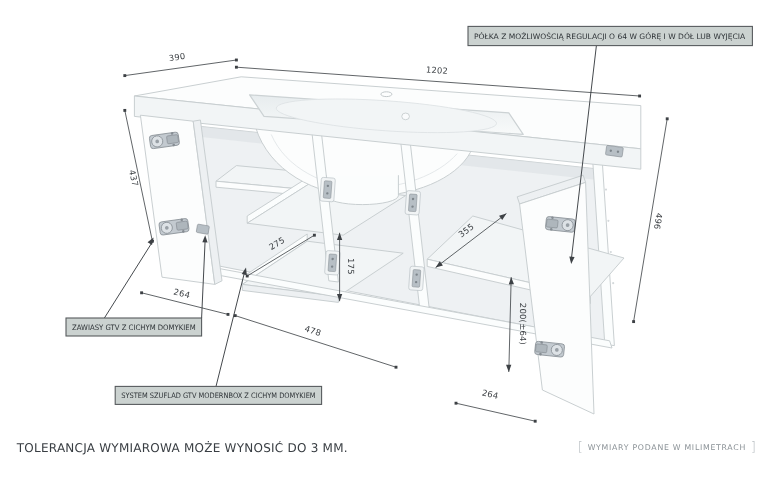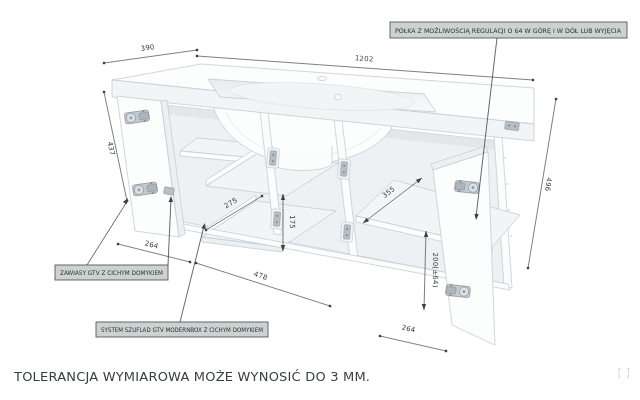--- a/index.html
+++ b/index.html
@@ -1,20 +1,20 @@
 <!DOCTYPE html>
 <html><head>
 <meta charset="utf-8">
 <style>
   html,body{margin:0;padding:0;background:#fff;}
   .page{position:relative;width:640px;height:400px;background:#ffffff;overflow:hidden;
         font-family:"DejaVu Sans","Liberation Sans",sans-serif;}
   .title{position:absolute;left:14px;top:10px;font-size:11.5px;letter-spacing:.4px;color:#2e3338;white-space:nowrap;}
   .title b{font-weight:700;}
-  .footer-left{position:absolute;left:14px;top:369px;font-size:13px;font-weight:500;letter-spacing:.2px;color:#393e43;}
+  .footer-left{position:absolute;left:14px;top:369px;font-size:10px;font-weight:500;letter-spacing:.2px;color:#393e43;}
   .footer-right{position:absolute;right:10px;top:367px;display:flex;align-items:center;gap:4px;}
   .footer-right .units{font-size:6.5px;letter-spacing:.6px;color:#8a9196;}
   .footer-right .bracket{font-size:11px;font-weight:300;color:#b8bec2;line-height:1;}
   svg{position:absolute;left:0;top:0;}
   svg text{font-family:"DejaVu Sans","Liberation Sans",sans-serif;}
   .o{stroke:#c7cdcf;stroke-width:.8;stroke-linejoin:round;}
   .f1{fill:#fcfdfd;} .f2{fill:#f2f5f6;} .f3{fill:#eef1f3;} .f5{fill:#fbfdfd;} .fe{fill:#edf0f2;}
   .dim{stroke:#43474b;stroke-width:.7;fill:none;}
   .ext{stroke:#9096
 
@@ -238,16 +238,17 @@
     <rect class="lblbox" x="96" y="322" width="172" height="15"></rect>
     <text class="boxlbl" x="182" y="331.8" text-anchor="middle" textLength="162" lengthAdjust="spacingAndGlyphs">SYSTEM SZUFLAD GTV MODERNBOX Z CICHYM DOMYKIEM</text>
   </g>
 </svg>
 
 
 <div class="footer-left">TOLERANCJA WYMIAROWA MOŻE WYNOSIĆ DO 3 MM.</div>
 
 <div class="footer-right">
   <span class="bracket">[</span>
+  <span class="units">WYMIARY PODANE W MILIMETRACH</span>
   <span class="bracket">]</span>
 </div>
 
 </div>
 
 </body></html>

